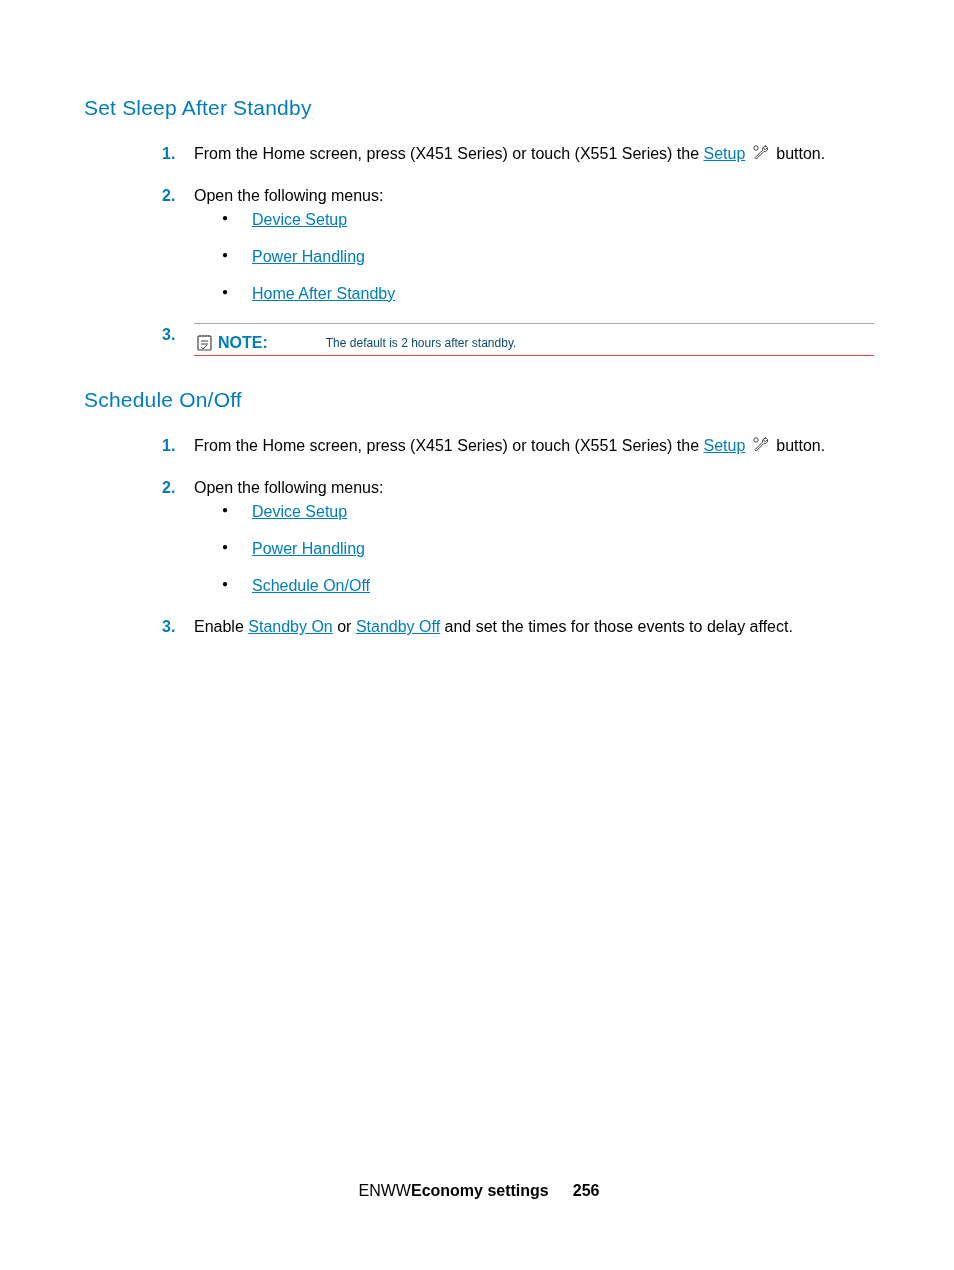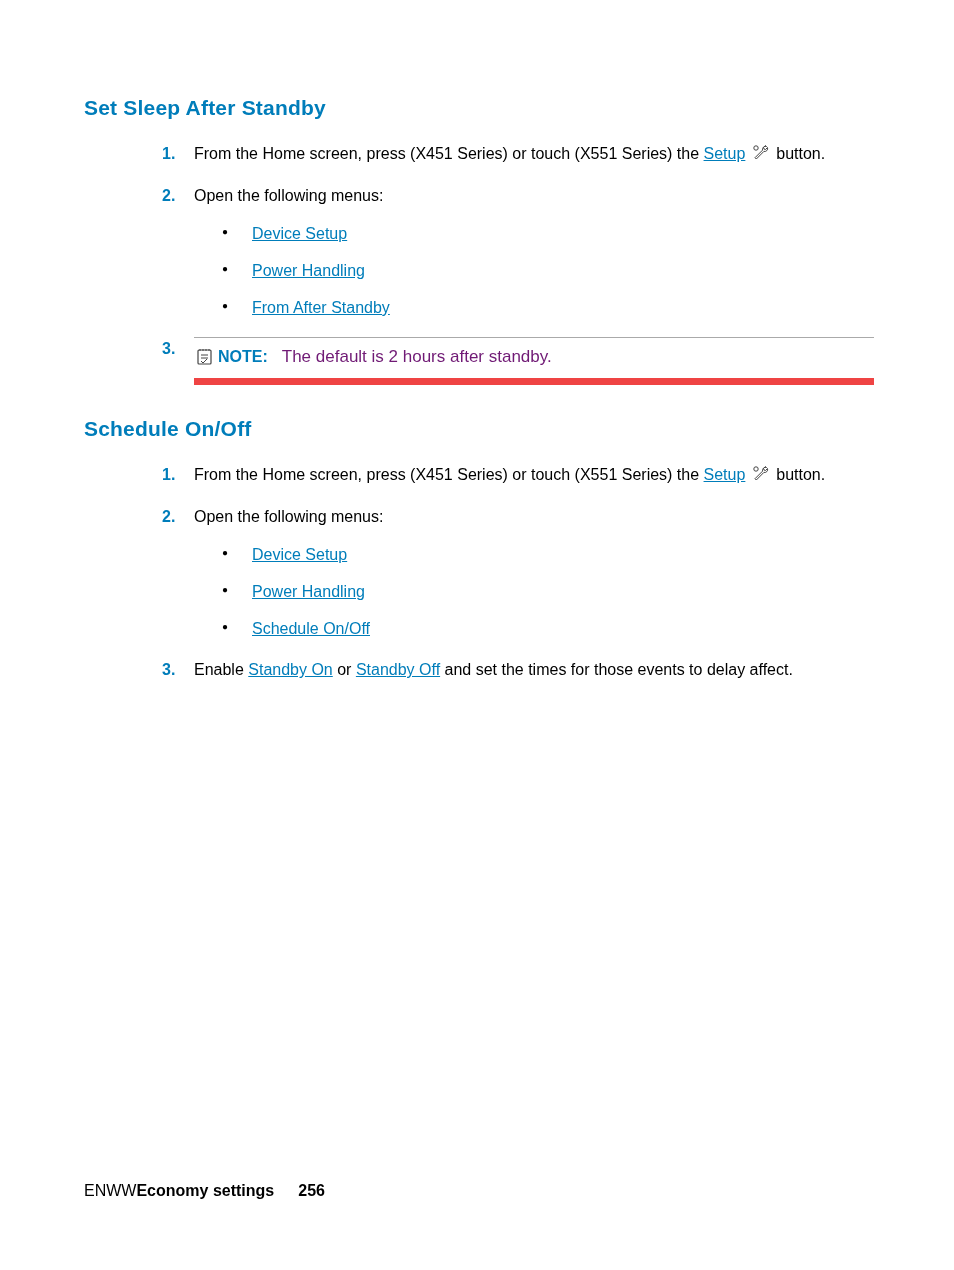--- a/index.html
+++ b/index.html
@@ -10,21 +10,21 @@
       font-family: Arial, Helvetica, sans-serif;
       position: relative;
       color: #000;
     }
     .content {
       padding: 96px 80px 0 84px;
     }
     h2.section-heading {
       color: #007dba;
       font-size: 21px;
-      font-weight: bold;
+      font-weight: normal;
       margin-bottom: 22px;
       letter-spacing: 0.2px;
     }
     ol.num-list {
       list-style: none;
       margin-left: 78px;
     }
     ol.num-list > li {
       position: relative;
       font-size: 16px;
@@ -35,79 +35,79 @@
     ol.num-list > li > .num {
       position: absolute;
       left: 0;
       top: 0;
       color: #007dba;
       font-weight: bold;
       font-size: 16px;
     }
     ul.bullet-list {
       list-style: none;
-      margin-top: 14px;
       margin-left: 28px;
     }
     ul.bullet-list > li {
       position: relative;
       padding-left: 30px;
       margin-bottom: 14px;
       font-size: 16px;
     }
     ul.bullet-list > li::before {
       content: "●";
       position: absolute;
       left: 0;
       top: 3px;
       font-size: 10px;
       color: #000;
     }
     .blue-text { color: #007dba; text-decoration: underline; }
     .note-box {
       border-top: 1px solid #aaa;
-      border-bottom: 7px solid #ef4444;
+      border-bottom: 1px solid #ef4444;
       margin-left: 110px;
       margin-top: 4px;
       margin-bottom: 32px;
-      padding: 8px 0 10px 0;
+      padding: 8px 0 1px 0;
       display: flex;
       align-items: center;
     }
     .note-icon {
       width: 22px;
       height: 22px;
       margin-right: 2px;
       display: inline-flex;
       align-items: center;
       justify-content: center;
       flex-shrink: 0;
     }
     .note-label {
       color: #007dba;
       font-weight: bold;
       font-size: 16px;
       margin-right: 14px;
     }
     .note-text {
-      font-size: 17px;
-      color: #701a75;
+      font-size: 12px;
+      color: #0c4a6e;
+      margin-left: 44px;
     }
     .setup-icon {
       display: inline-block;
       vertical-align: middle;
       margin: 0 2px;
     }
     .footer {
       position: absolute;
       bottom: 70px;
       left: 84px;
       right: 80px;
       display: flex;
-      justify-content: flex-start;
+      justify-content: center;
       align-items: center;
       font-size: 16px;
     }
     .footer-right {
       display: flex;
       align-items: center;
       gap: 24px;
       font-weight: bold;
     }
   </style>
@@ -126,21 +126,21 @@
             <path d="M14.5 2.5a3 3 0 0 0-3.9 3.6L3 13.7l1.3 1.3 7.6-7.6a3 3 0 0 0 3.6-3.9l-2 2-1.5-.5-.5-1.5 2-2z" fill="none" stroke="#444" stroke-width="1"></path>
             <circle cx="4" cy="4" r="2.2" fill="none" stroke="#444" stroke-width="1"></circle>
           </svg></span><span> button.</span>
     </li>
     <li>
       <span class="num">2.</span>
       <span>Open the following menus:</span>
       <ul class="bullet-list">
         <li><span class="blue-text">Device Setup</span></li>
         <li><span class="blue-text">Power Handling</span></li>
-        <li><span class="blue-text">From After Standby</span></li>
+        <li><span class="blue-text">Home After Standby</span></li>
       </ul>
     </li>
     <li>
       <span class="num">3.</span>
     </li>
   </ol>
 
   <div class="note-box">
     <span class="note-icon">
       <svg width="20" height="20" viewBox="0 0 20 20">

